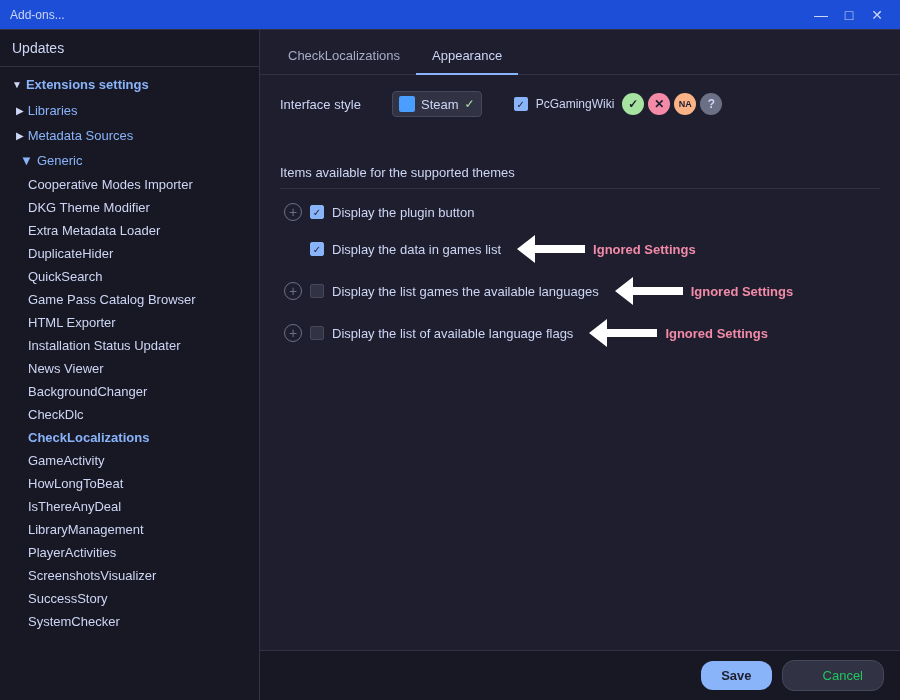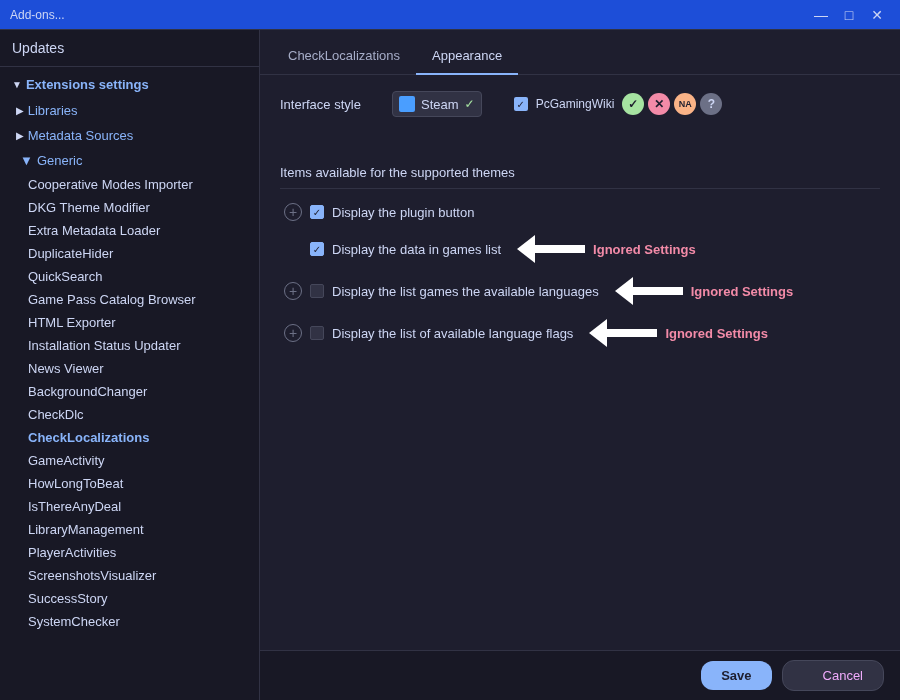--- a/index.html
+++ b/index.html
@@ -338,21 +338,21 @@
       font-size: 13px;
       font-family: 'Segoe UI', sans-serif;
     }
     .btn-save {
       background: #89b4fa;
       color: #1e1e2e;
       font-weight: 600;
     }
     .btn-cancel {
       background: #313244;
-      color: #f0abfc;
+      color: #22c55e;
       border: 1px solid #45475a;
       padding-left: 40px;
     }
   </style>
 </head>
 <body>
 
 <div class="title-bar">
   <span class="title-bar-title">Add-ons...</span>
   <div class="title-bar-controls">

